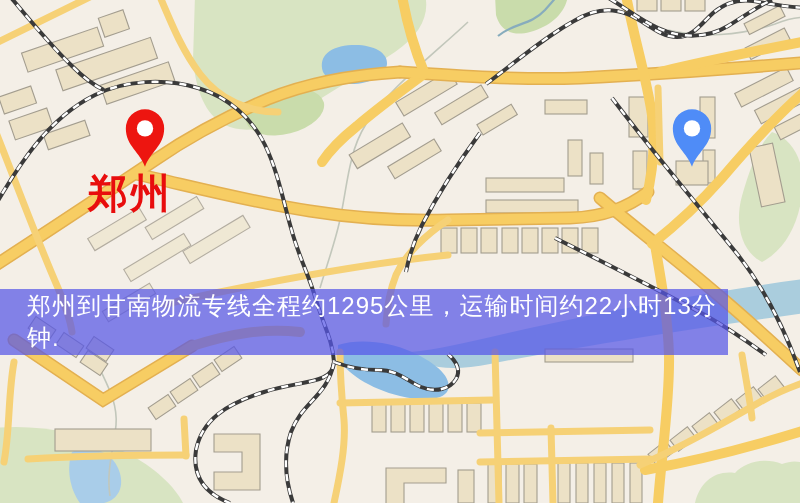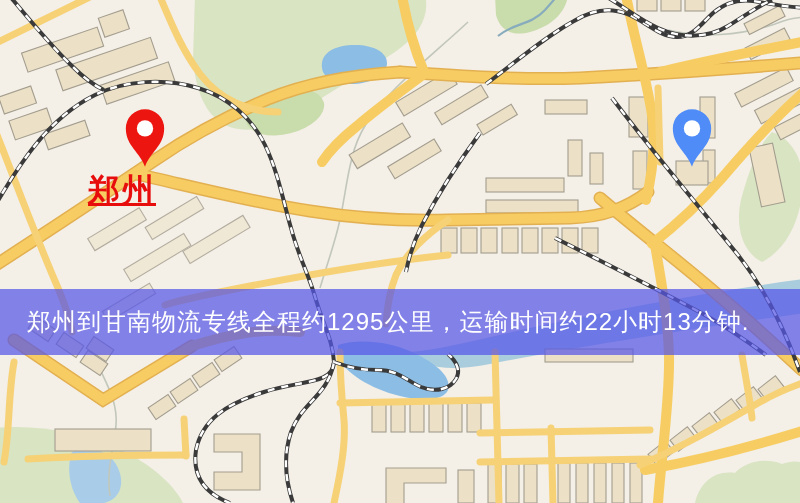--- a/index.html
+++ b/index.html
@@ -23,27 +23,27 @@
   .road{fill:none;stroke:#f7cd63;stroke-linecap:round;stroke-width:10px;}
   .road-minor{fill:none;stroke:#f6d176;stroke-linecap:round;stroke-width:7px;}
   .rail-base{fill:none;stroke:#3a3a3a;stroke-width:4px;}
   .rail-dash{fill:none;stroke:#ffffff;stroke-width:2.4px;stroke-dasharray:7 7;}
   
   .pin{position:absolute;width:46px;height:64px;}
   .pin svg{display:block;}
   .pin-label{
     position:absolute;line-height:1;font-weight:700;letter-spacing:2px;
     font-family:"Liberation Serif","DejaVu Serif",serif;
-    font-size:32px;white-space:nowrap;text-decoration:underline;
+    font-size:40px;white-space:nowrap;
   }
   #origin-label{left:88px;top:174px;color:#e80d0d;}
   #destination-label{left:642px;top:180px;color:#2231e0;font-family:"Liberation Sans","DejaVu Sans",sans-serif;font-weight:600;}
   
   #route-banner{
-    position:absolute;left:0;top:289px;width:800px;height:66px;
+    position:absolute;left:0;top:289px;width:728px;height:66px;
     background:rgba(86,86,232,0.72);
     display:flex;align-items:center;
     color:#ffffff;font-size:24px;letter-spacing:1px;
     padding-left:27px;box-sizing:border-box;
   }
 </style>
 </head>
 <body>
 
 <div id="screen">

